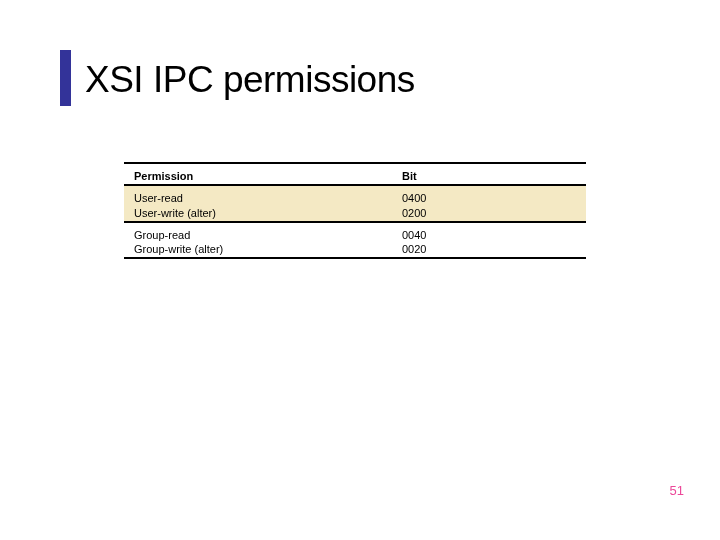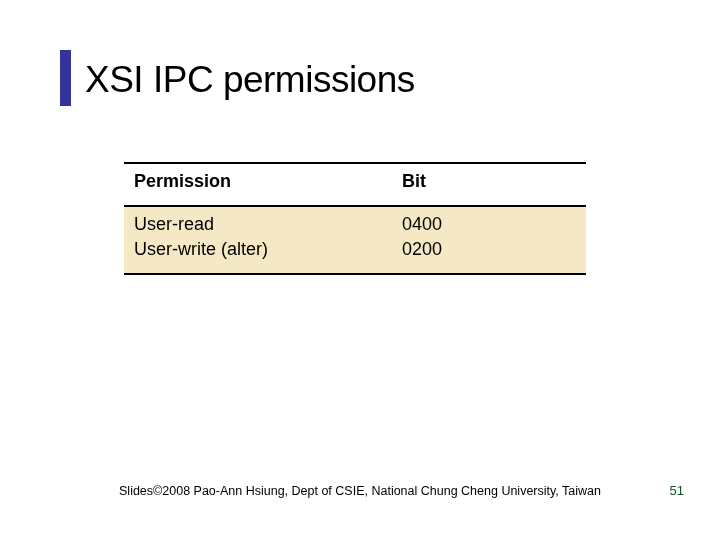--- a/index.html
+++ b/index.html
@@ -44,23 +44,23 @@
     .table-wrap {
       margin-left: 124px;
       width: 462px;
     }
     table {
       width: 100%;
       border-collapse: collapse;
     }
     th, td {
       text-align: left;
-      padding: 5px 10px 12px 10px;
+      padding: 5px 10px 0 10px;
       font-family: Tahoma, Verdana, sans-serif;
-      font-size: 18px;
+      font-size: 11px;
       line-height: 1.35;
       vertical-align: top;
     }
     thead th {
       font-weight: 700;
       border-top: 2px solid #000;
       border-bottom: 2px solid #000;
     }
     tbody tr {
       border-bottom: 2px solid #000;
@@ -84,21 +84,21 @@
       font-size: 12.5px;
       font-family: Tahoma, Arial, sans-serif;
       color: #000;
     }
     .page-number {
       position: absolute;
       bottom: 42px;
       right: 36px;
       font-size: 13px;
       font-family: Tahoma, Arial, sans-serif;
-      color: #14532d;
+      color: #ec4899;
     }
   </style>
 </head>
 <body>
 
 <div class="slide-container">
   <div class="title-area">
     <div class="title-bar"></div>
     <h1 class="slide-title">XSI IPC permissions</h1>
   </div>
@@ -109,19 +109,22 @@
         <tr>
           <th class="col-perm">Permission</th>
           <th class="col-bit">Bit</th>
         </tr>
       </thead>
       <tbody>
         <tr class="alt">
           <td>User-read<br>User-write (alter)</td>
           <td>0400<br>0200</td>
         </tr>
+        <tr>
+          <td>Group-read<br>Group-write (alter)</td>
+          <td>0040<br>0020</td>
+        </tr>
       </tbody>
     </table>
   </div>
 
-  <div class="footer-note">Slides©2008 Pao-Ann Hsiung, Dept of CSIE, National Chung Cheng University, Taiwan</div>
   <div class="page-number">51</div>
 </div>
 
 </body></html>

